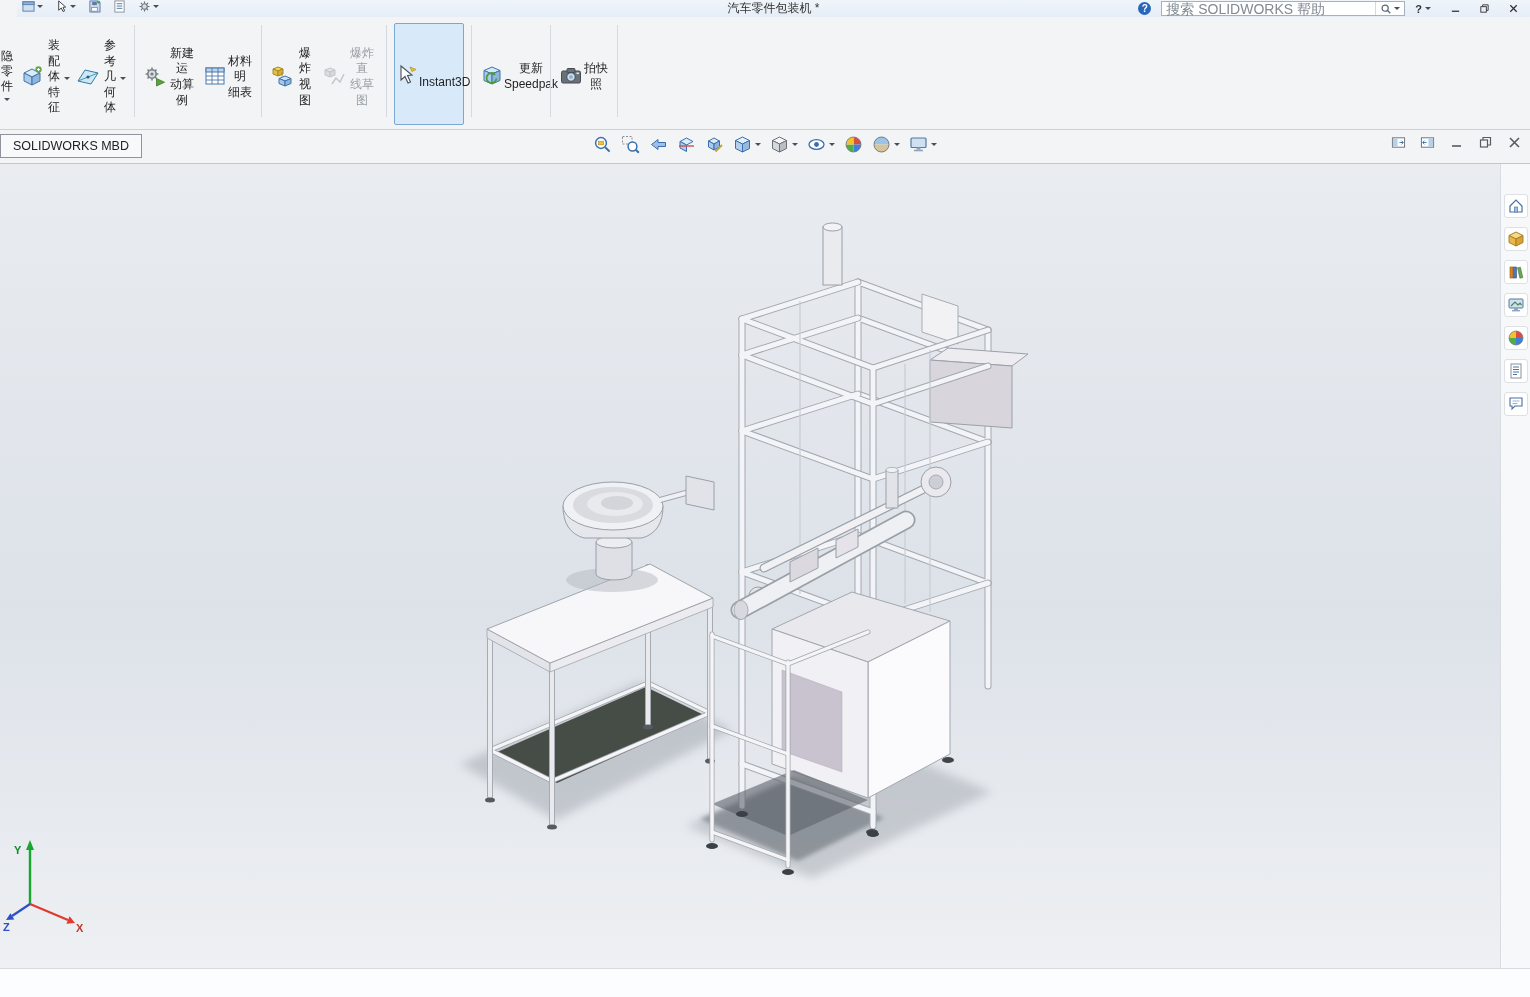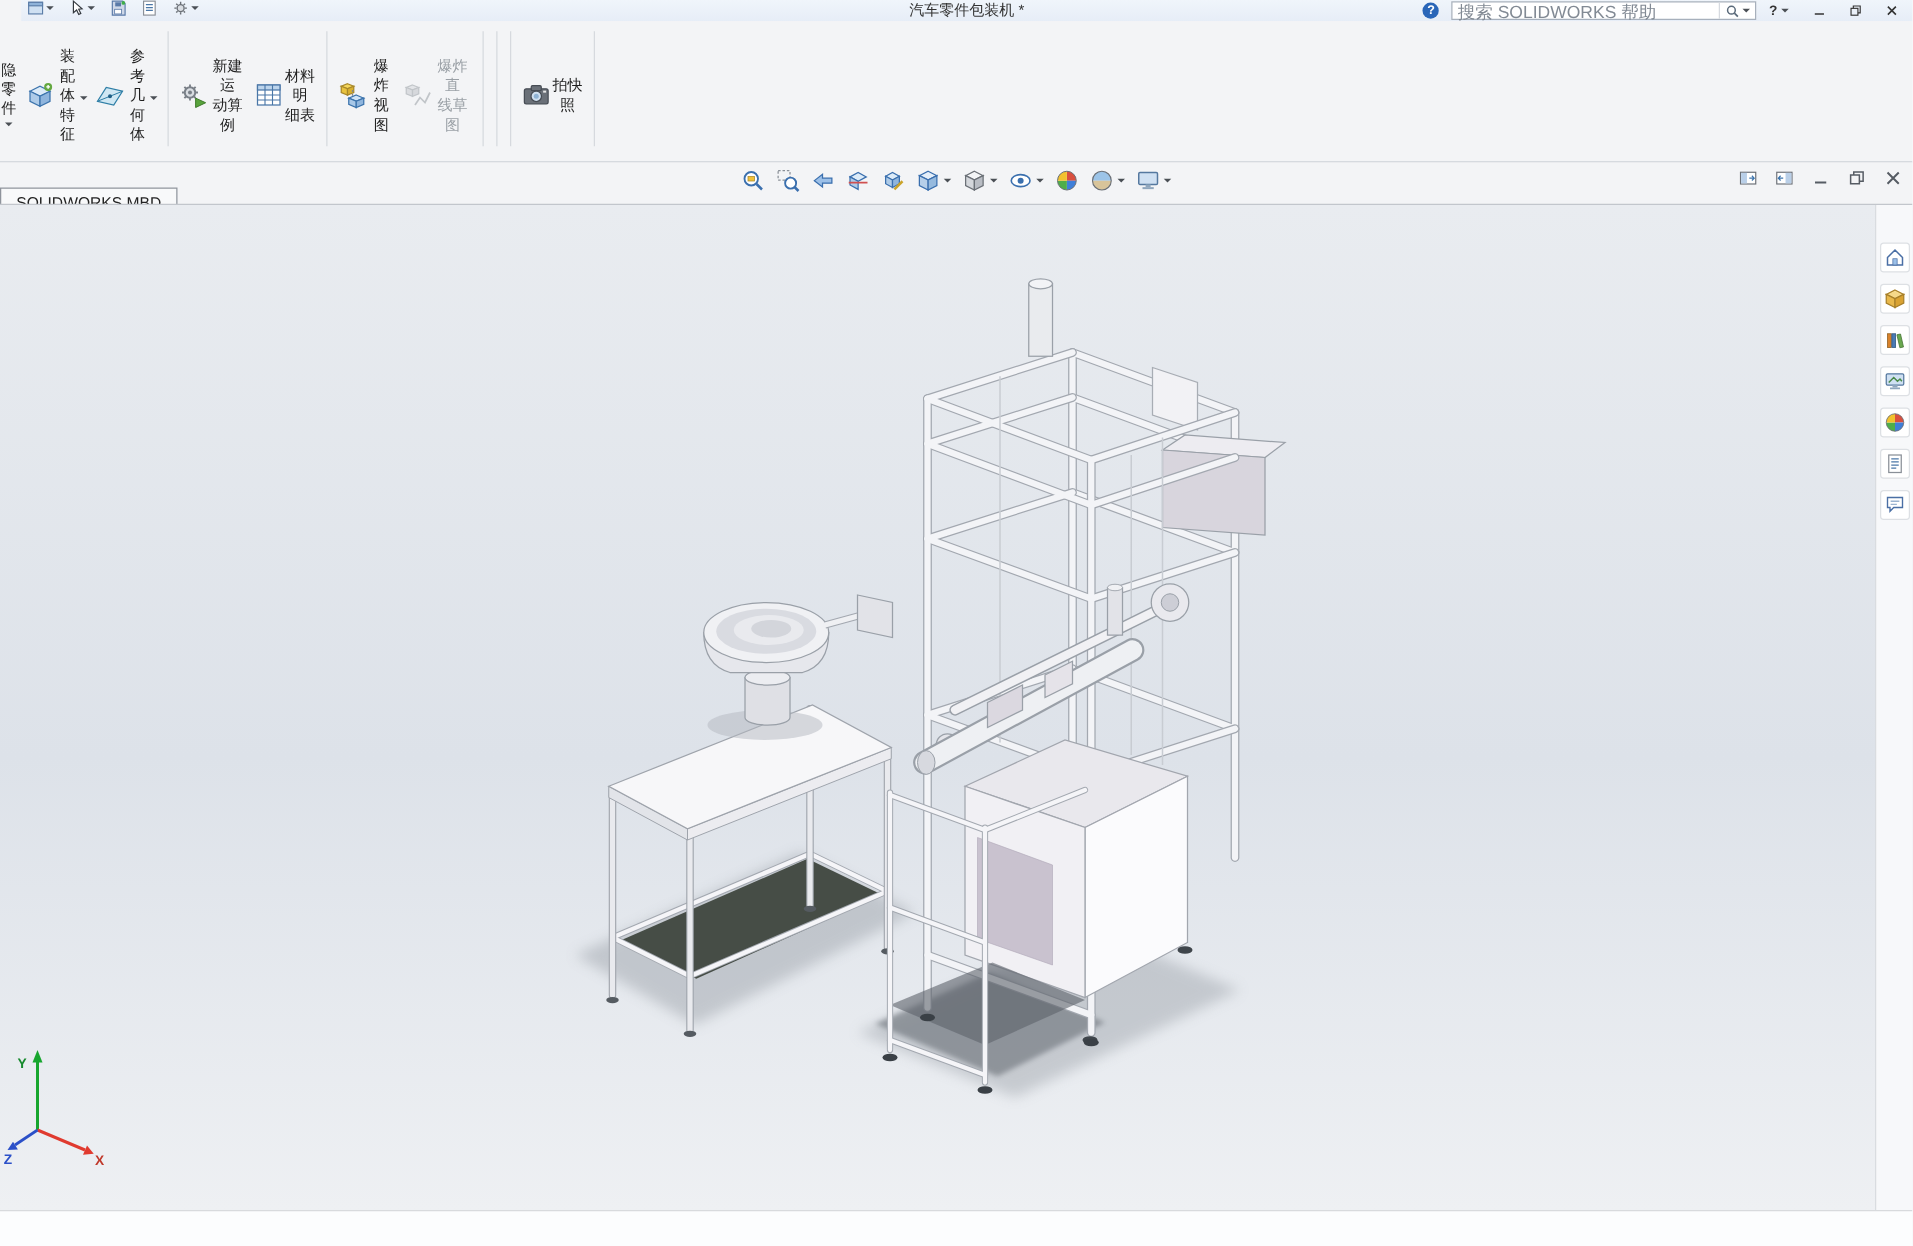--- a/index.html
+++ b/index.html
@@ -43,21 +43,21 @@
   .rbtn .ricon svg { width:24px; height:24px; display:block; }
   .rlabel { font-size:12px; color:#1f1f1f; text-align:center; line-height:1.3; white-space:pre-line; margin-top:2px; }
   .rbtn .dcaret { margin-top:4px; }
   .rbtn.active { background:#d8e9f9; border:1px solid #7ba7d1; }
   .rbtn.active .rlabel { margin-top:14px; }
   .rbtn.disabled .rlabel { color:#9aa0a6; }
   .rsep { width:1px; height:92px; background:#d6d9de; margin:2px 5px 0 5px; }
 
   
   .docband { position:absolute; top:130px; left:0; right:0; height:33px; background:#f3f4f6; }
-  .mbd-tab { position:absolute; left:0; top:20px; height:24px; padding:0 12px; background:#f8f9fa;
+  .mbd-tab { position:absolute; left:0; top:4px; height:24px; padding:0 12px; background:#f8f9fa;
     border:1px solid #8f949c; font-size:12.5px; color:#222; display:flex; align-items:center; }
   .headsup { position:absolute; left:50%; top:5px; transform:translateX(-50%);
     display:flex; align-items:center; gap:9px; }
   .hitem { display:flex; align-items:center; gap:3px; }
   .hitem svg { width:19px; height:19px; display:block; }
   .docctrl { position:absolute; right:8px; top:5px; display:flex; align-items:center; gap:14px; }
   .docctrl svg { width:15px; height:15px; display:block; }
 
   
   .viewport { position:absolute; top:163px; left:0; right:0; bottom:29px;
@@ -258,23 +258,45 @@
             <path d="M13 6 L8 8 L8 13 L13 11 Z" fill="#bfc2c8" stroke="#9aa0a6"></path>
             <path d="M10 20 L14 14 L18 18 L22 10" stroke="#9aa0a6" fill="none" stroke-width="1.4"></path>
           </svg>
       </span>
       <span class="rlabel">爆炸直
 线草图</span>
     </div>
 
     <div class="rsep"></div>
 
+    <div class="rbtn active" style="width:70px">
+      <span class="ricon">
+        <svg viewBox="0 0 24 24">
+            <path d="M6 2 L6 16 L10 12.5 L13 19 L15.5 18 L12.5 11.5 L17 11 Z" fill="#fff" stroke="#4a5058" stroke-width="1.1"></path>
+            <path d="M15 3 L21 5.5 L17 7.5 Z" fill="#f2c12e" stroke="#b08a18" stroke-width=".7"></path>
+          </svg>
+      </span>
+      <span class="rlabel">Instant3D</span>
+    </div>
 
     <div class="rsep"></div>
 
+    <div class="rbtn" style="width:64px">
+      <span class="ricon">
+        <svg viewBox="0 0 24 24">
+            <path d="M12 3 L20 6.5 L12 10 L4 6.5 Z" fill="#d6e7f7" stroke="#3c74ad"></path>
+            <path d="M4 6.5 L12 10 L12 20 L4 16.5 Z" fill="#aecbe8" stroke="#3c74ad"></path>
+            <path d="M20 6.5 L12 10 L12 20 L20 16.5 Z" fill="#8fb5dd" stroke="#3c74ad"></path>
+            <path d="M16.5 14.5 A5 5 0 1 1 14.8 10.2" fill="none" stroke="#4a9e3a" stroke-width="1.8"></path>
+            <path d="M14 8 L15.6 11 L12.2 11.2 Z" fill="#4a9e3a"></path>
+          </svg>
+      </span>
+      <span class="rlabel">更新
+Speedpak</span>
+    </div>
 
     <div class="rsep"></div>
 
     <div class="rbtn">
       <span class="ricon">
         <svg viewBox="0 0 24 24">
             <rect x="2.5" y="7" width="19" height="12" rx="1.5" fill="#6a7078" stroke="#464c54"></rect>
             <rect x="8" y="4.5" width="8" height="4" rx="1" fill="#6a7078" stroke="#464c54"></rect>
             <circle cx="12" cy="13" r="4.2" fill="#cfe0f0" stroke="#464c54"></circle>
             <circle cx="12" cy="13" r="2" fill="#8fb3d5"></circle>

